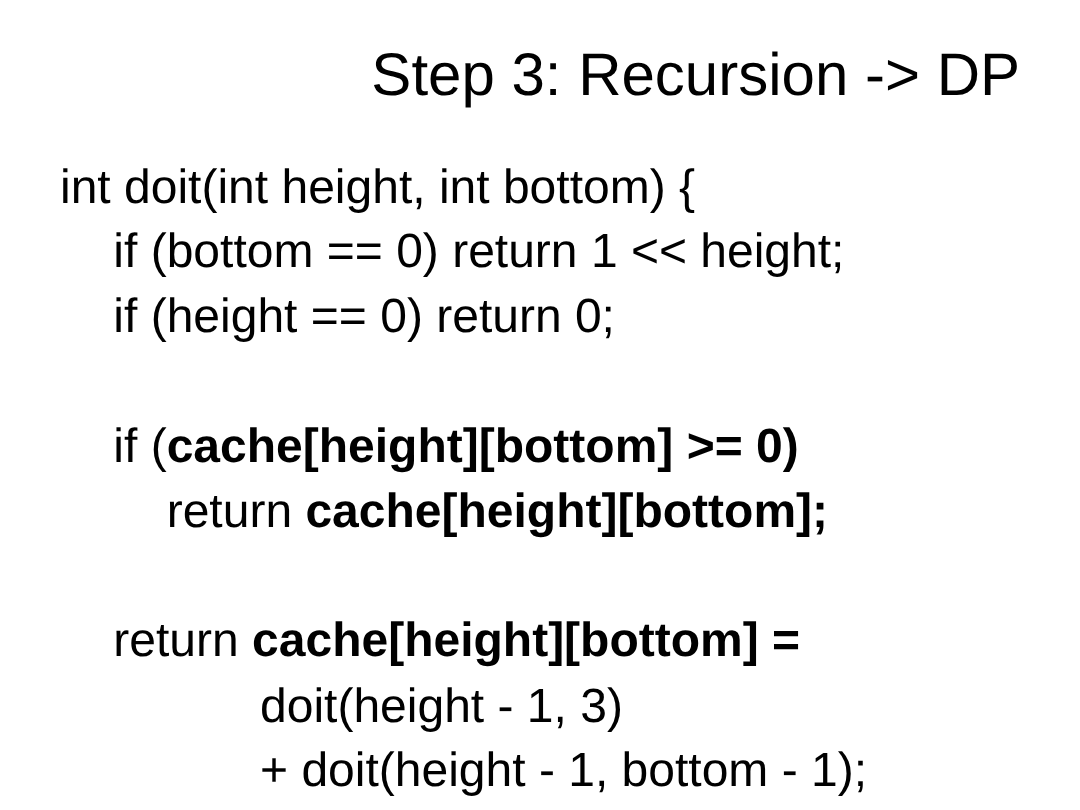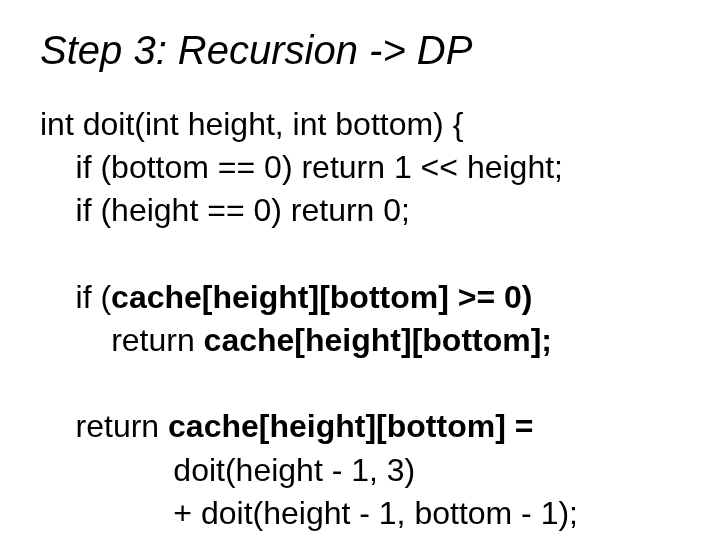--- a/index.html
+++ b/index.html
@@ -14,25 +14,24 @@
   .slide {
     width: 720px;
     height: 540px;
     position: relative;
     box-sizing: border-box;
     padding: 28px 40px 30px 40px;
   }
   .title {
     font-size: 40px;
     font-family: Arial, Helvetica, sans-serif;
-    text-align: left;
+    text-align: right;
     margin: 0 0 30px 0;
     color: #000;
     font-weight: normal;
-    font-style: italic;
   }
   .code {
     font-family: Liberation Sans, sans-serif;
     font-size: 32px;
     line-height: 1.35;
     white-space: pre;
     color: #000;
   }
   .bold {
     font-weight: bold;

